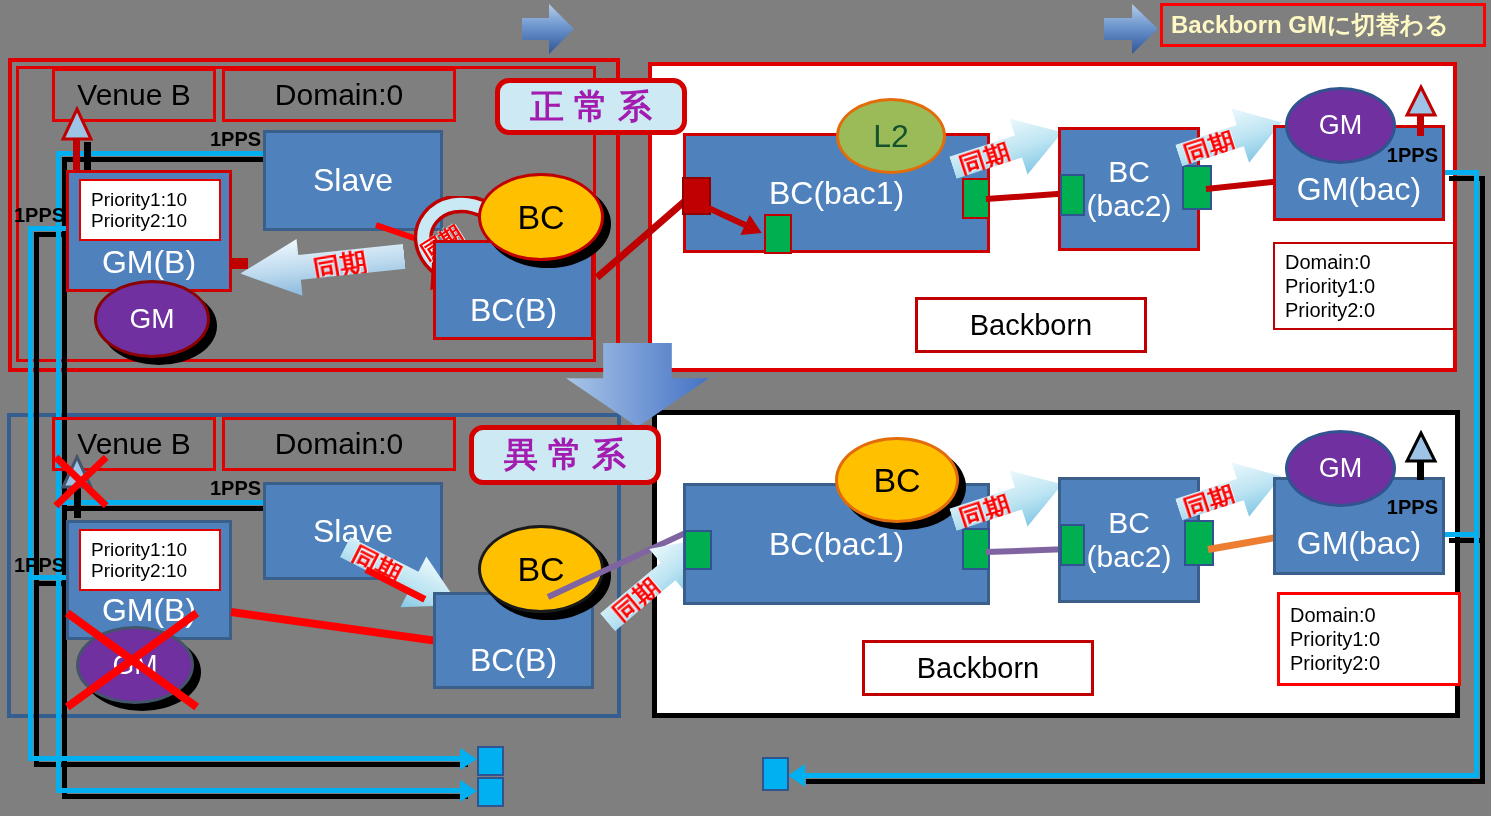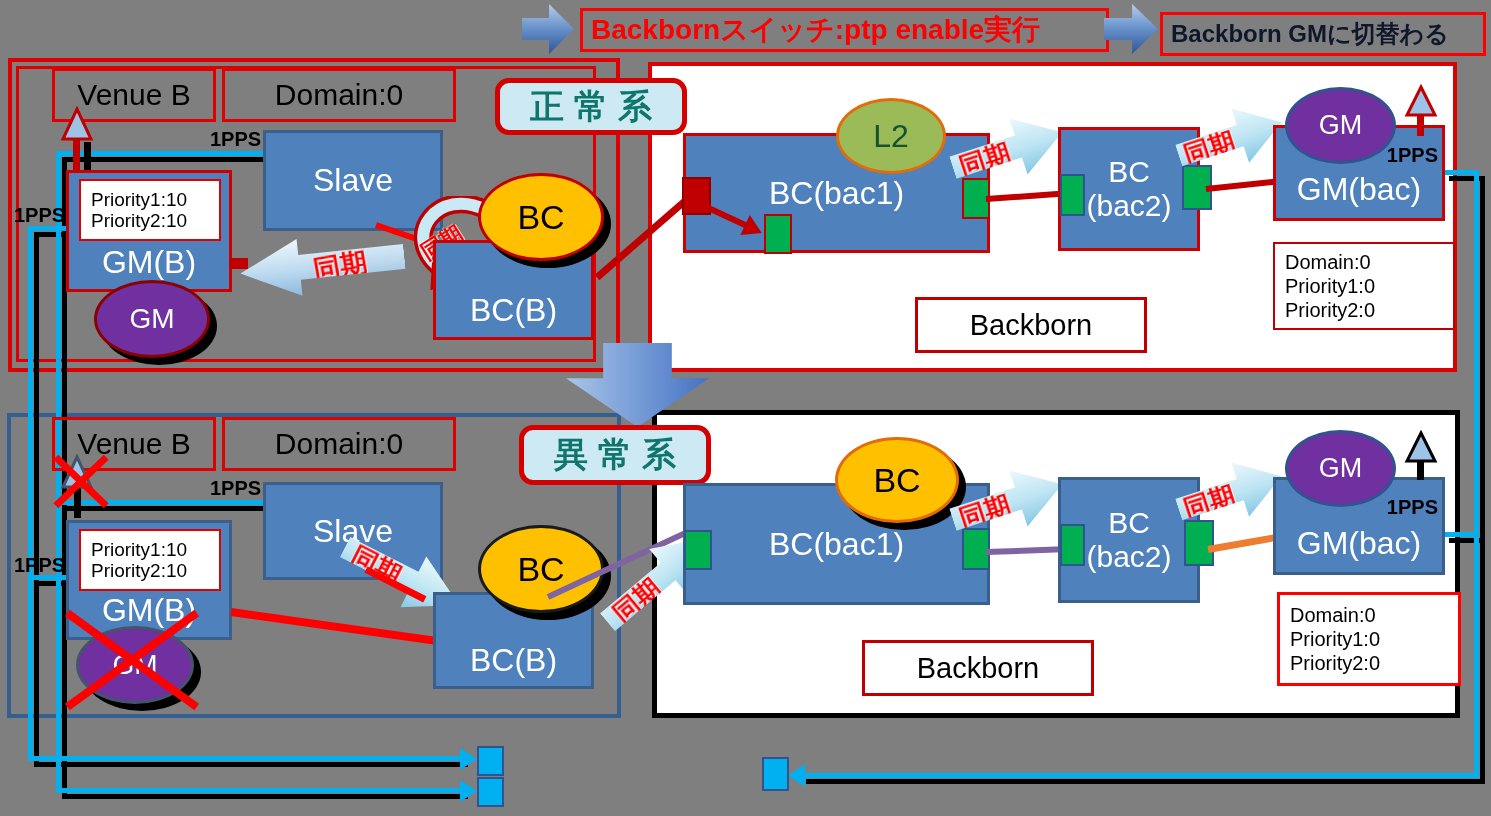--- a/index.html
+++ b/index.html
@@ -14,21 +14,21 @@
   .cont-blue{border:4px solid #365F91;background:transparent;}
   
   .node{background:#4F81BD;border:3px solid #3A5F8B;color:#fff;}
   .node.redb{border-color:#CC0000;}
   .nodetext{font-size:32px;}
   .ellipse{border-radius:50%;}
   .shadow{box-shadow:7px 7px 0 #000;}
   .labelbox{border:3px solid #E00000;color:#000;font-size:30px;}
   .whitebox{background:#fff;border:2px solid #E00000;color:#000;font-size:19px;line-height:21px;
             display:flex;flex-direction:column;justify-content:center;padding-left:10px;}
-  .sectag{background:#CDE9F3;border:5px solid #D40000;border-radius:14px;color:#0f766e;
+  .sectag{background:#CDE9F3;border:5px solid #D40000;border-radius:14px;color:#a21caf;
           font-weight:bold;font-size:34px;letter-spacing:10px;padding-left:10px;}
   .pps{color:#000;font-size:20px;font-weight:bold;}
   
   .port{position:absolute;border:2px solid #31538F;}
   .pgreen{background:#00B050;}
   .pcyan{background:#00B0F0;}
   .pred{background:#C00000;border-color:#900000;}
   
   .cab{position:absolute;background:#00B0F0;}
   .cabs{position:absolute;background:#000;}
@@ -54,25 +54,22 @@
   .xline{position:absolute;background:#FF0000;transform-origin:center;}
   .hdr-step{border:3px solid #FF0000;font-weight:bold;display:flex;align-items:center;
             padding-left:8px;}
 </style>
 </head>
 <body>
 
 <div class="canvas">
 
   <div class="abs harrow" style="left:522px;top:4px;width:52px;height:50px;"></div>
-  <div class="abs hdr-step" style="left:580px;top:8px;width:515px;height:38px;color:#FF0000;font-size:28px;">
-      <span>Backbornスイッチ:ptp  enable実行</span>
-    </div>
   <div class="abs harrow" style="left:1104px;top:4px;width:54px;height:50px;"></div>
-  <div class="abs hdr-step" style="left:1160px;top:12px;width:312px;height:38px;color:#0f172a;font-size:24px;">
+  <div class="abs hdr-step" style="left:1160px;top:3px;width:312px;height:38px;color:#fef9c3;font-size:24px;">
       <span>Backborn GMに切替わる</span>
     </div>
 
   <div class="abs cont-red" style="left:8px;top:58px;width:604px;height:306px;"></div>
   <div class="abs cont-red" style="left:16px;top:66px;width:574px;height:290px;border-width:3px;"></div>
   <div class="abs cont-white-red" style="left:648px;top:62px;width:801px;height:302px;"></div>
   <div class="abs cont-blue" style="left:7px;top:413px;width:606px;height:297px;"></div>
   <div class="abs cont-white-black" style="left:652px;top:410px;width:798px;height:298px;"></div>
 
   <div class="cabs" style="left:36px;top:232px;width:38px;height:5px;"></div>
@@ -267,21 +264,21 @@
   <div class="abs redline" style="left:366px;top:566px;width:66px;height:7px;transform:rotate(27deg);"></div>
 
   <div class="abs node flexc nodetext" style="left:433px;top:592px;width:161px;height:97px;padding-top:40px;box-sizing:border-box;">
       <span>BC(B)</span>
     </div>
   <div class="abs ellipse shadow flexc" style="left:478px;top:525px;width:120px;height:82px;background:#FFC000;border:3px solid #1a1a1a;
               color:#000;font-size:34px;">
       <span>BC</span>
     </div>
 
-  <div class="abs sectag flexc" style="left:519px;top:425px;width:172px;height:50px;">
+  <div class="abs sectag flexc" style="left:469px;top:425px;width:172px;height:50px;">
       <span>異常系</span>
     </div>
 
   <div class="purline" style="left:548px;top:594px;width:166px;height:6px;transform:rotate(-25deg);"></div>
   <div class="abs syncarrow" style="left:592px;top:548px;width:132px;height:64px;transform:rotate(-40deg);">
     <span class="synctext" style="left:8%;top:17px;font-size:26px;">同期</span>
   </div>
 
   <div class="abs node flexc nodetext" style="left:683px;top:483px;width:301px;height:116px;">
       <span>BC(bac1)</span>

